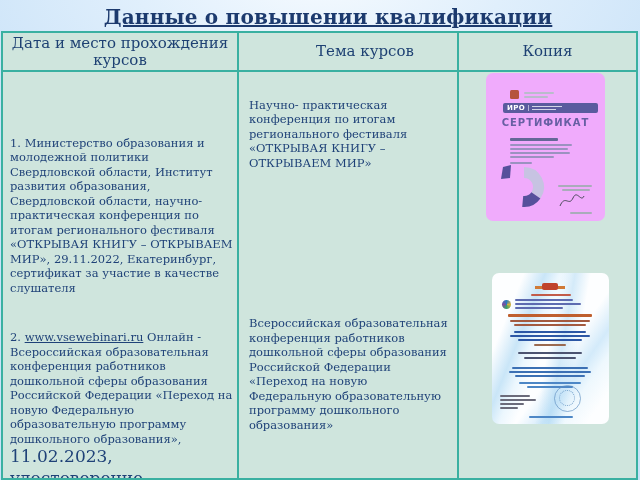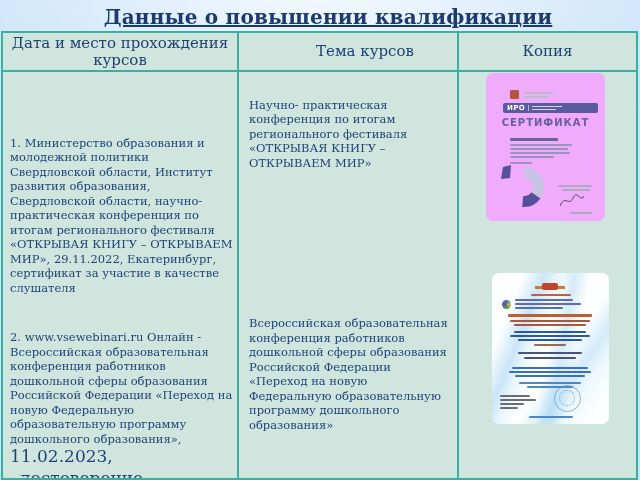--- a/index.html
+++ b/index.html
@@ -21,30 +21,30 @@
   .vline.v1 { left:234px; }
   .vline.v2 { left:454px; }
   .hline { position:absolute; left:0; right:0; top:37px; height:2px; background:#3ab0a1; }
   .hc {
     position:absolute; top:0; height:37px; display:flex; align-items:center; justify-content:center;
     text-align:center; color:#1e4173; font-size:15px; line-height:1.12; padding:4px 4px; box-sizing:border-box;
   }
   .hc1 { left:0; width:234px; }
   .hc2 { left:236px; width:252px; }
   .hc3 { left:456px; right:0; }
-  .bc { position:absolute; top:39px; bottom:0; color:#1f4278; box-sizing:border-box; overflow:hidden;border-radius:28px; }
+  .bc { position:absolute; top:39px; bottom:0; color:#1f4278; box-sizing:border-box; overflow:hidden; }
   .bc1 { left:0; width:234px; padding:0 4px 0 7px; font-size:11.5px; line-height:1.26; }
   .bc2 { left:236px; width:218px; padding:0 8px 0 10px; font-size:11.5px; line-height:1.26; }
   .bc3 { left:456px; right:0; }
   .bc p { margin:0; }
   .bc1 .p1 { margin-top:64px; }
   .bc1 .p2 { margin-top:35px; }
   .bc2 .p1 { margin-top:26px; }
   .bc2 .p2 { margin-top:146px; }
-  .weblink { color:#1f4278; }
+  .weblink { text-decoration:underline; color:#1f4278; }
   .big-date { font-size:17px; }
   
   .cert { position:absolute; background:#f0abfc; border-radius:7px; }
   .cert1 { left:27px; top:1px; width:119px; height:148px; }
   .cert2 {
     left:33px; top:201px; width:117px; height:151px; overflow:hidden;
     background:
       linear-gradient(112deg, rgba(255,255,255,0) 18%, rgba(150,205,240,.50) 30%, rgba(214,238,252,.45) 38%, rgba(255,255,255,0) 47%),
       linear-gradient(100deg, rgba(255,255,255,0) 48%, rgba(150,205,240,.40) 58%, rgba(255,255,255,0) 69%),
       linear-gradient(125deg, rgba(255,255,255,0) 58%, rgba(170,215,245,.50) 70%, rgba(223,242,252,.5) 78%, rgba(255,255,255,0) 90%),

